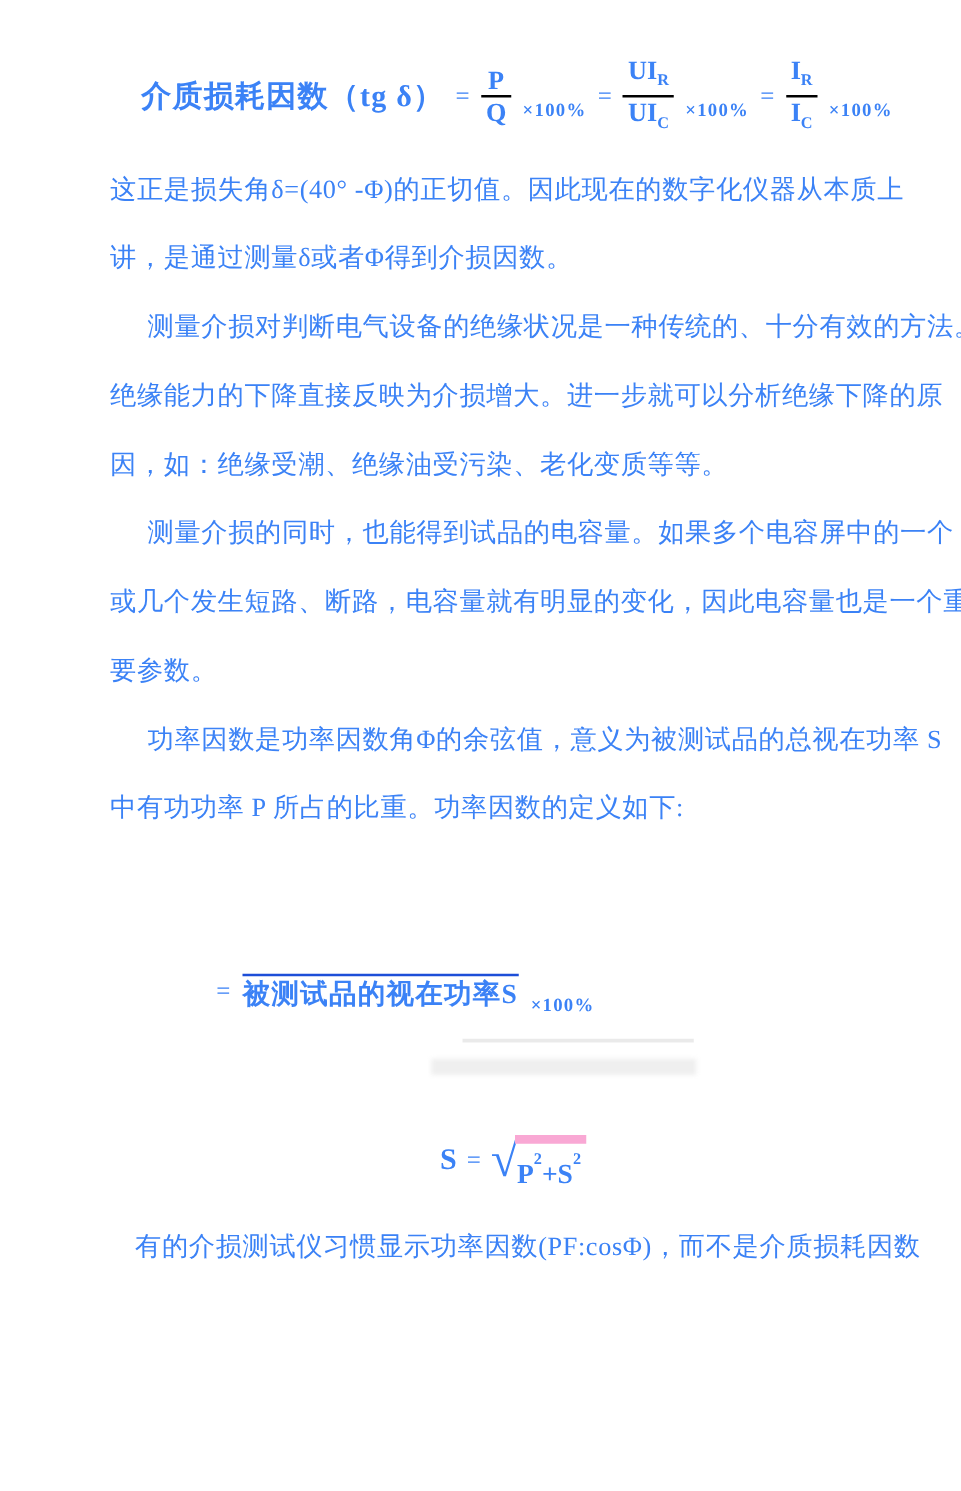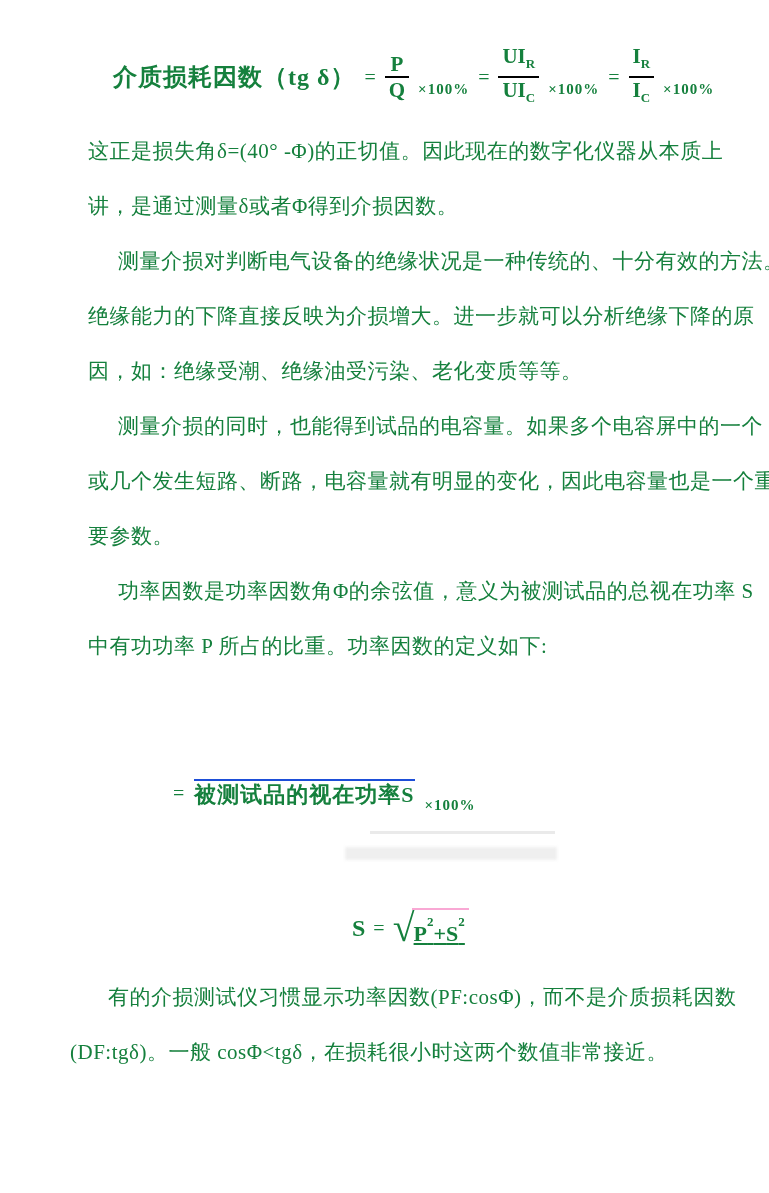--- a/index.html
+++ b/index.html
@@ -2,21 +2,21 @@
 <html><head>
 <meta charset="utf-8">
 <style>
   html,body{margin:0;padding:0;background:#888;}
   .page{
     position:relative;
     width:769px;height:1193px;
     margin:0 auto;
     background:#ffffff;
     overflow:hidden;
-    color:#15803d;
+    color:#3b82f6;
     font-family:"Liberation Serif","DejaVu Serif",serif;
   }
 
   
   .upper-text{position:absolute;left:88px;top:124px;width:665px;}
   .lower-text{position:absolute;left:70px;top:970px;width:690px;}
   .line{
     height:55px;line-height:55px;
     font-size:21px;letter-spacing:0.5px;
     white-space:nowrap;
@@ -60,22 +60,22 @@
   
   .formula-s{
     position:absolute;left:352px;top:908px;
     display:flex;align-items:flex-start;gap:8px;white-space:nowrap;
     font-weight:bold;font-size:24px;
   }
   .formula-s .lhs{line-height:40px;}
   .formula-s .eq{line-height:40px;font-weight:normal;}
   .radical-wrap{display:inline-flex;align-items:flex-start;}
   .radical{font-size:40px;line-height:40px;font-weight:normal;margin-right:-3px;}
-  .radicand{display:inline-block;border-top:2px solid #f9a8d4;
-            padding:4px 4px 0 2px;line-height:30px;font-size:22px;text-decoration:underline;}
+  .radicand{display:inline-block;border-top:7px solid #f9a8d4;
+            padding:4px 4px 0 2px;line-height:30px;font-size:22px;}
   .radicand sup{font-size:13px;position:relative;top:-7px;}
 </style>
 </head>
 <body>
 
 <div class="page">
 
   <div class="formula-tgd">
     <span class="flabel">介质损耗因数（tg δ）</span>
     <span class="eq">=</span>
@@ -126,16 +126,15 @@
     <span class="lhs">S</span>
     <span class="eq">=</span>
     <span class="radical-wrap">
       <span class="radical">√</span>
       <span class="radicand"><span>P</span><sup>2</sup><span>+</span><span>S</span><sup>2</sup></span>
     </span>
   </div>
 
   <div class="lower-text">
     <div class="line indent">有的介损测试仪习惯显示功率因数(PF:cosΦ)，而不是介质损耗因数</div>
-    <div class="line">(DF:tgδ)。一般 cosΦ&lt;tgδ，在损耗很小时这两个数值非常接近。</div>
   </div>
 
 </div>
 
 </body></html>

